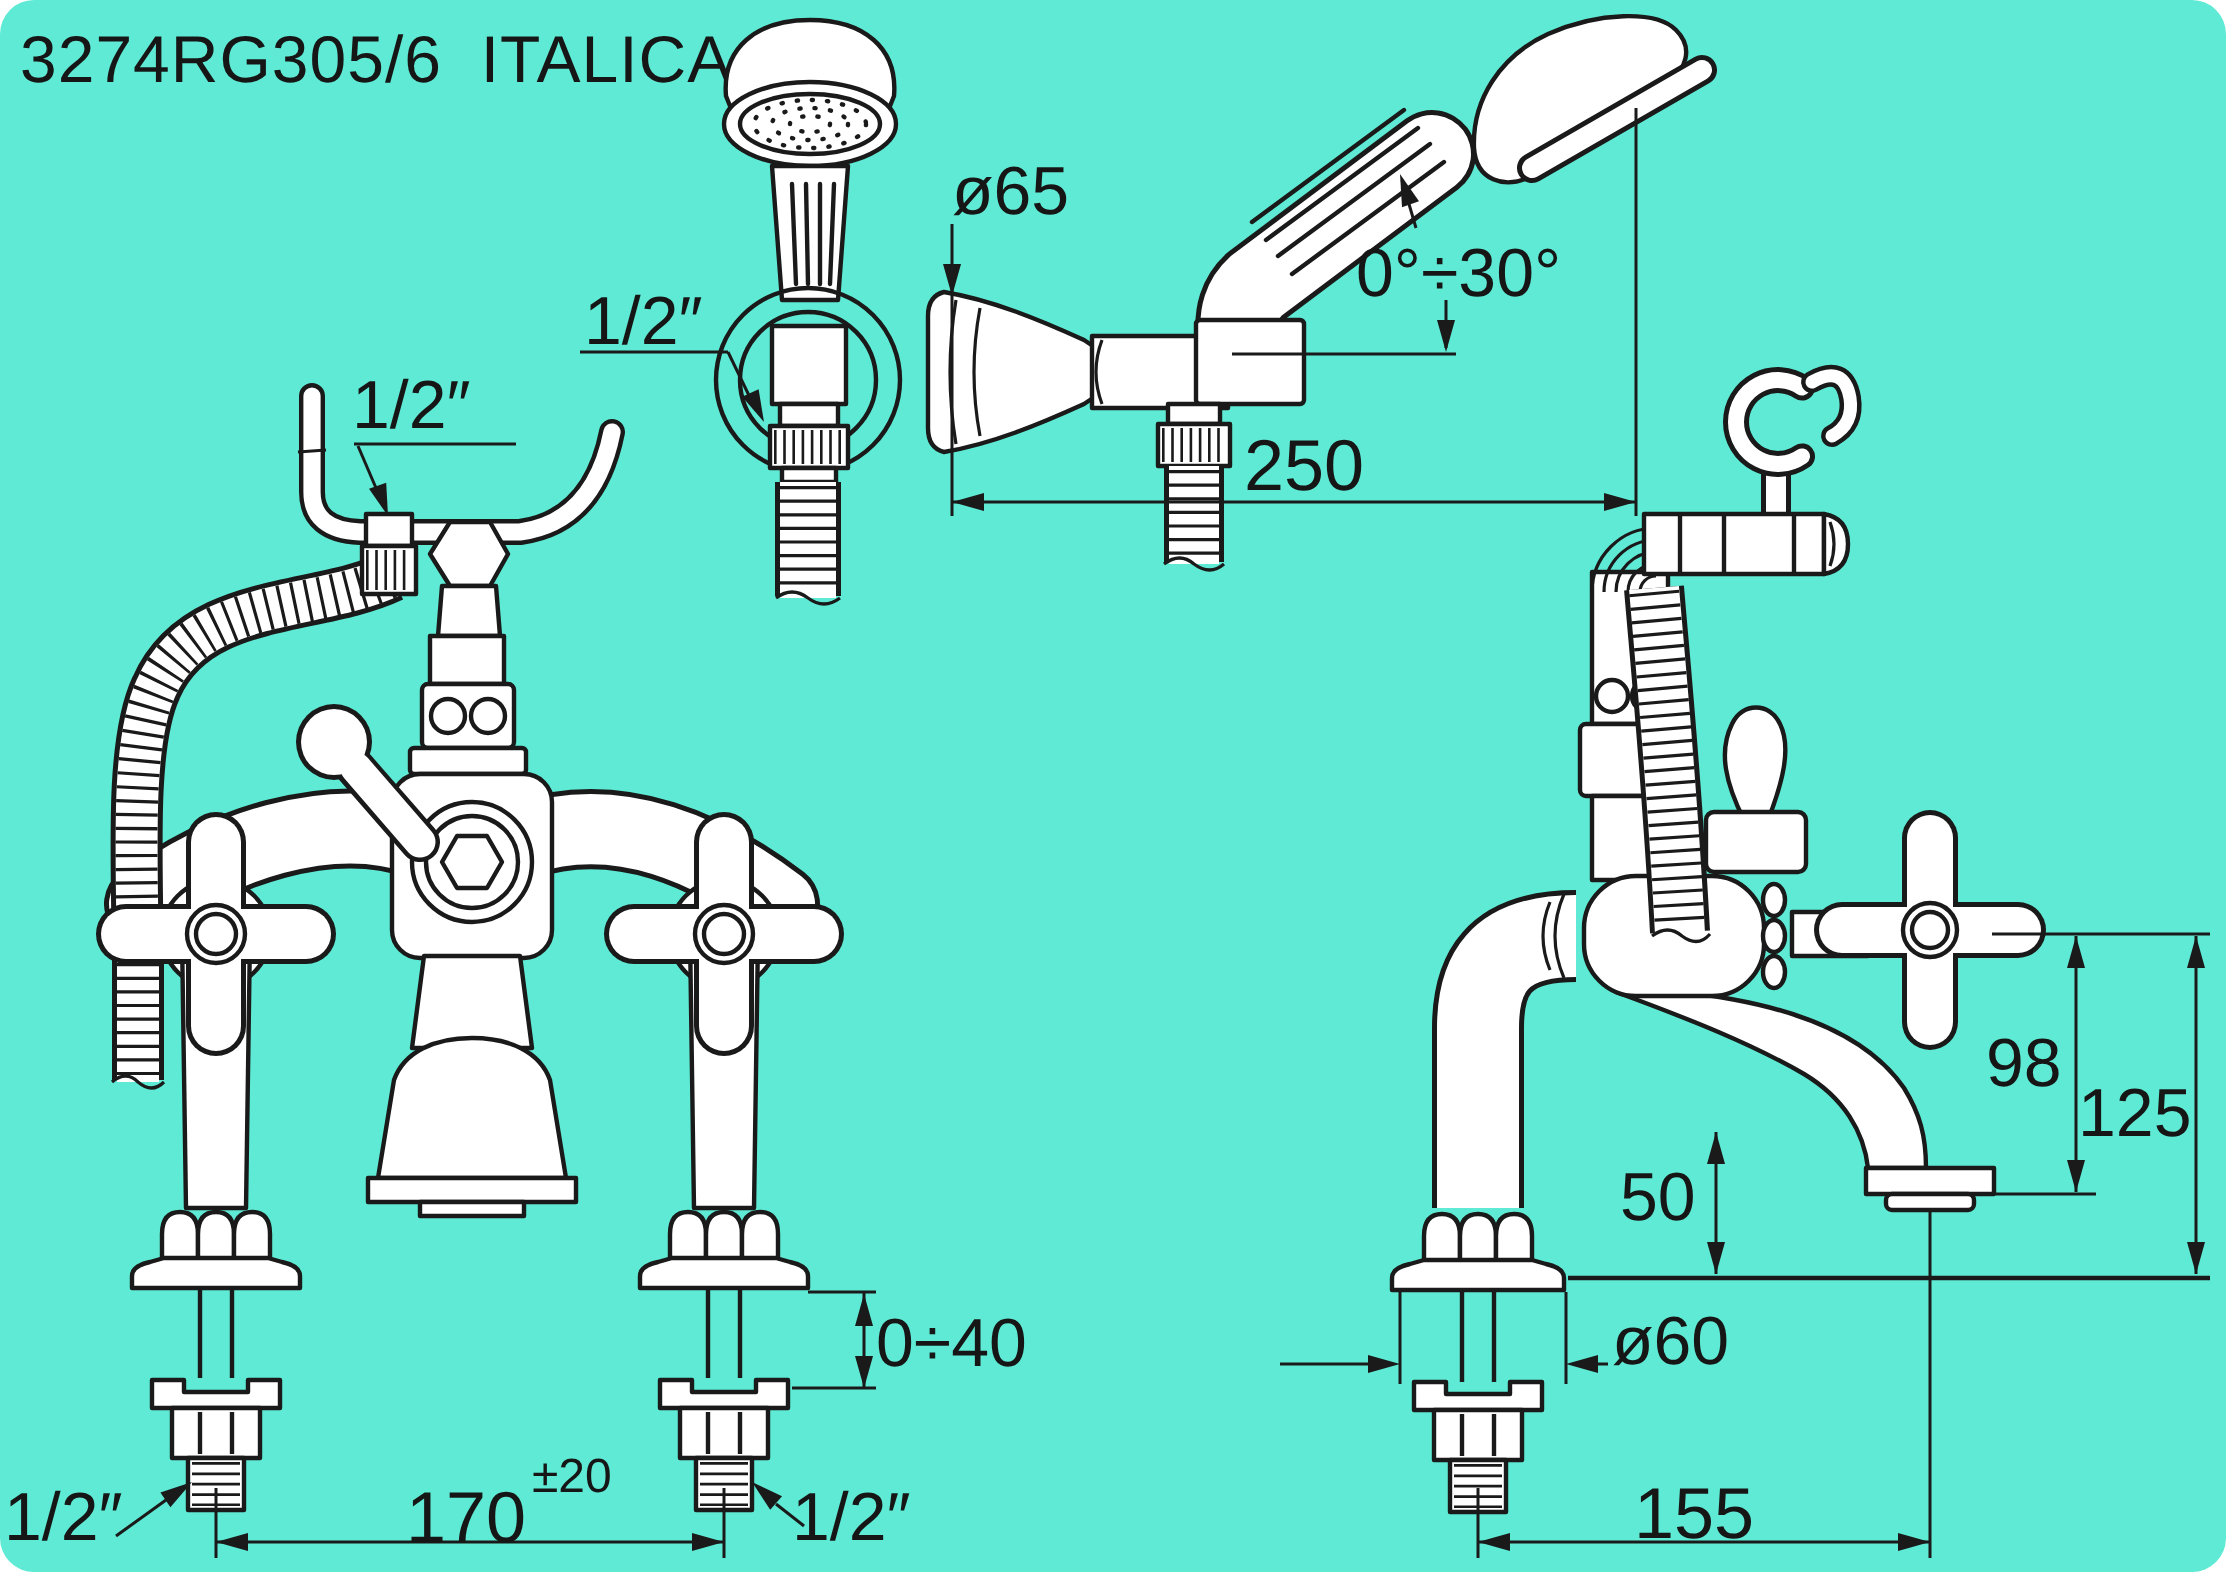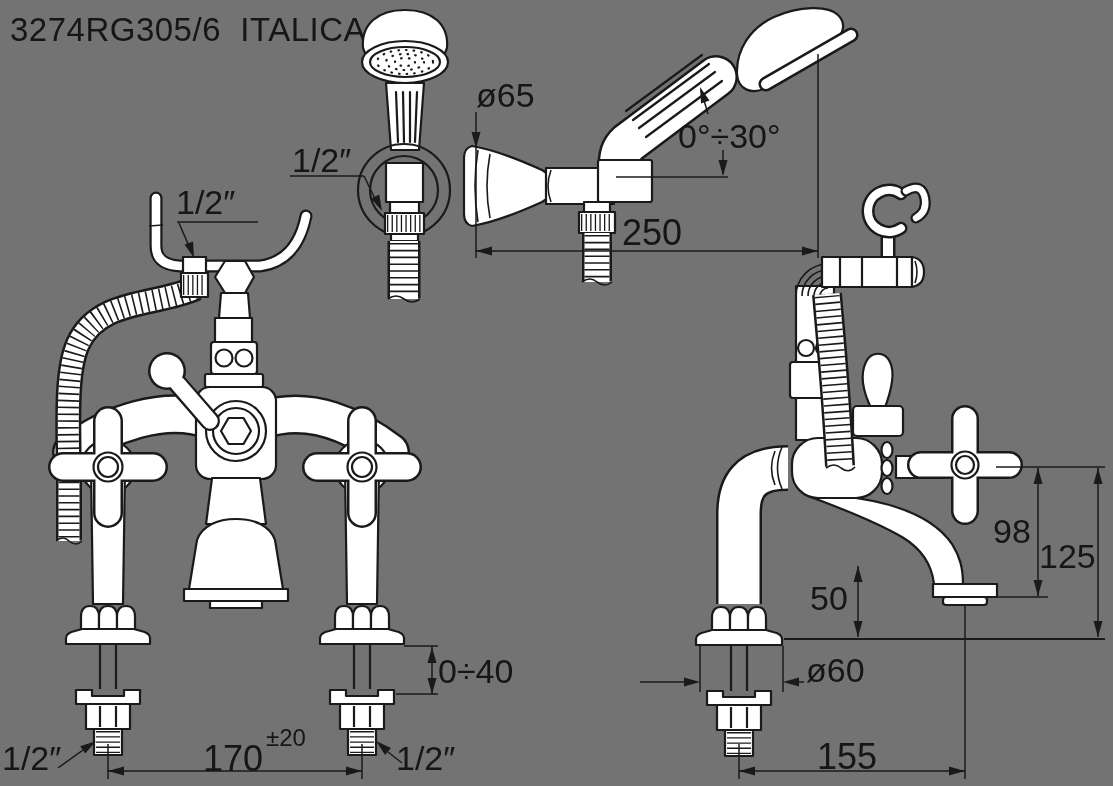--- a/index.html
+++ b/index.html
@@ -1,16 +1,16 @@
 <!DOCTYPE html>
 <html><head>
 <meta charset="utf-8">
 <style>
   html,body{margin:0;padding:0;background:#ffffff;}
-  .stage{width:1113px;height:786px;background:#737373;position:relative;overflow:hidden;}
+  .stage{width:1113px;height:786px;background:#5eead4;position:relative;overflow:hidden;border-radius:17px;}
   svg{display:block;}
   .o2{fill:none;stroke:#1a1a1a;stroke-width:2.2;stroke-linejoin:round;}
   .o2r{fill:none;stroke:#1a1a1a;stroke-width:2.2;stroke-linejoin:round;stroke-linecap:round;}
   .thin{fill:none;stroke:#1a1a1a;stroke-width:1.6;}
   .w{fill:#ffffff;stroke:#1a1a1a;stroke-width:2.2;stroke-linejoin:round;}
   .tubeB{fill:none;stroke:#1a1a1a;stroke-linecap:round;}
   .tubeW{fill:none;stroke:#ffffff;stroke-linecap:round;}
   .tubeBf{fill:none;stroke:#1a1a1a;stroke-linecap:butt;}
   .tubeWf{fill:none;stroke:#ffffff;stroke-linecap:butt;}
   .dim{fill:none;stroke:#1a1a1a;stroke-width:1.5;}

